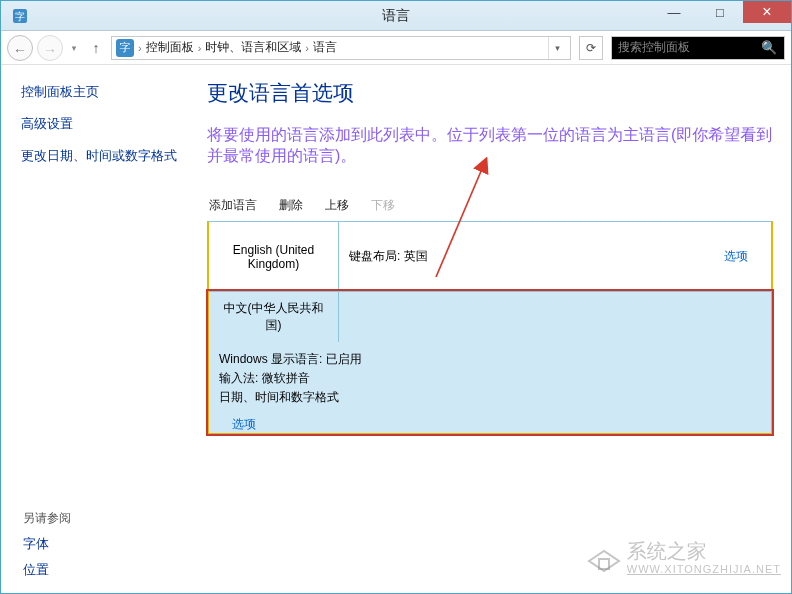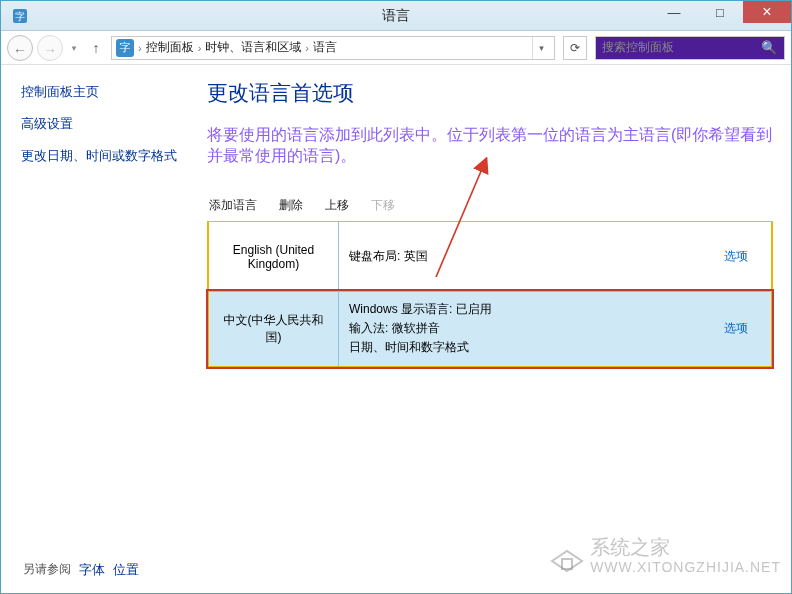--- a/index.html
+++ b/index.html
@@ -103,21 +103,21 @@
     color:#666;font-size:9px;
     border-left:1px solid #ddd;
     margin-left:auto;
   }
   .refresh-btn {
     width:24px;height:24px;border:1px solid #c9c9c9;background:#fff;
     display:flex;align-items:center;justify-content:center;color:#555;
     margin-left:4px;
   }
   .searchbox {
-    width:190px;height:24px;border:1px solid #c9c9c9;background:#4c1d95;
+    width:174px;height:24px;border:1px solid #c9c9c9;background:#000000;
     display:flex;align-items:center;padding:0 6px;color:#888;margin-left:4px;
   }
   .searchbox .sicon { margin-right:0;margin-left:auto;font-size:13px;color:#888;}
   
   .content {
     display:flex;
     height:calc(100% - 64px);
   }
   .sidebar {
     width:200px;
@@ -128,21 +128,21 @@
   .sidebar a.sidelink {
     color:#003399;
     font-size:13px;
     cursor:pointer;
     text-decoration:none;
   }
   .sidebar .see-also-block {
     position:absolute;
     left:22px;
     bottom:14px;
-    display:flex;flex-direction:row;gap:8px;
+    display:flex;flex-direction:column;gap:8px;
   }
   .see-also-title { color:#555;font-size:12px;}
   .main {
     flex:1;
     padding:14px 18px 10px 6px;
     position:relative;
   }
   .main h1 {
     font-weight:normal;
     font-size:21px;
@@ -165,21 +165,21 @@
   .lang-table {
     border:2px solid #eab308;
     border-top:1px solid #8cc6de;
     width:100%;
   }
   .lang-row {
     display:flex;
     border-bottom:1px solid #8cc6de;
     min-height:70px;
   }
-  .lang-row:last-child { border-bottom:none;}
+  .lang-row:last-child { border-bottom:none;flex-direction:column;}
   .lang-row .cell-name {
     width:130px;
     border-right:1px solid #8cc6de;
     display:flex;align-items:center;justify-content:center;
     padding:8px;text-align:center;
   }
   .lang-row .cell-detail {
     flex:1;
     display:flex;align-items:center;
     padding:8px 10px;
@@ -209,21 +209,21 @@
   }
   
   .wm {
     position:absolute;
     right:10px;bottom:18px;
     color:rgba(150,150,150,0.55);
     font-size:20px;
     display:flex;align-items:flex-end;gap:6px;
     font-family:"Microsoft YaHei",sans-serif;
   }
-  .wm small { font-size:14px;display:block;margin-top:-2px;letter-spacing:1px;}
+  .wm small { font-size:11px;display:block;margin-top:-2px;letter-spacing:1px;text-decoration:underline;}
   .wm-logo {
     width:34px;height:28px;
     position:relative;
   }
 </style>
 </head>
 <body>
 
 <div class="titlebar">
   <div class="icon-slot">

